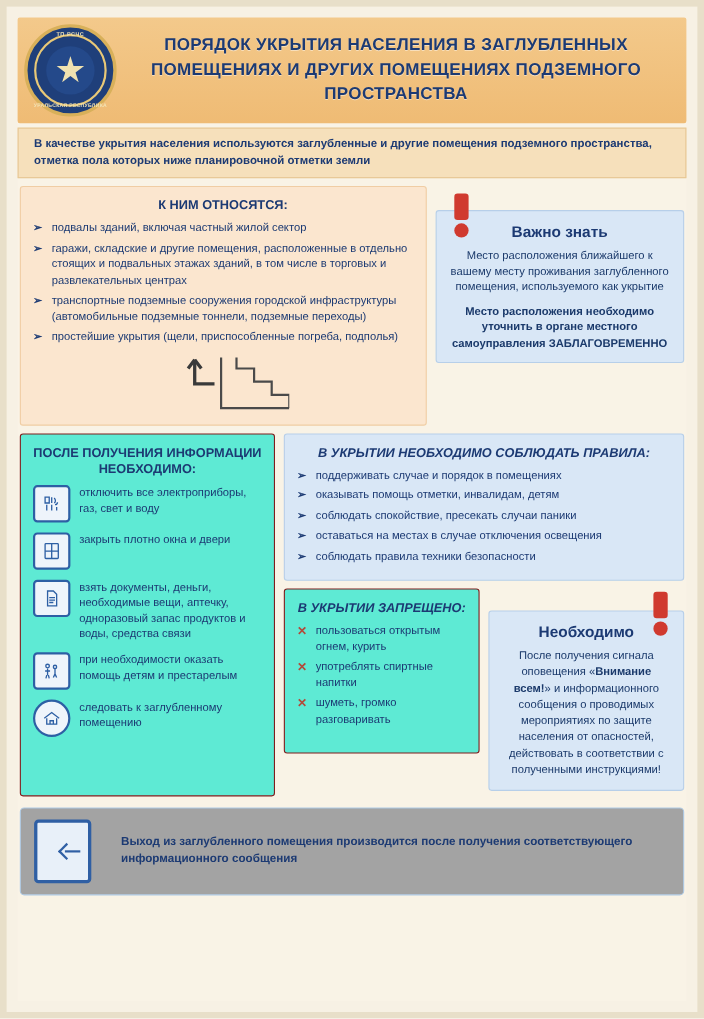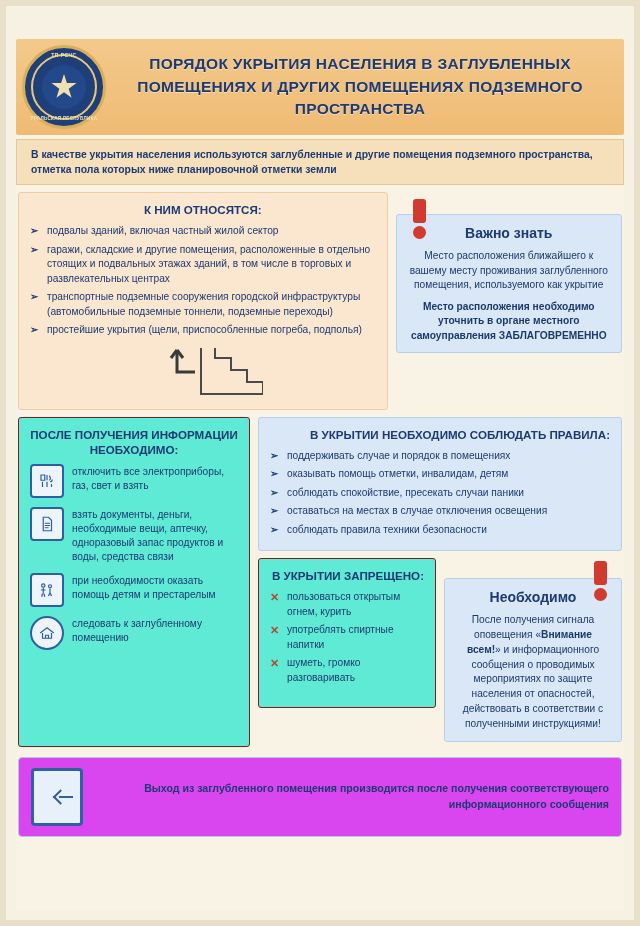--- a/index.html
+++ b/index.html
@@ -15,21 +15,20 @@
     width:640px;height:926px;
     background:#f7f1e4;
     border:6px solid #e8dfc9;
     box-sizing:border-box;
     padding:0;
   }
   .inner{
     position:absolute;
     left:10px;top:10px;right:10px;bottom:10px;
     background:#f9f3e6;
-    margin-top:23px;
   }
 
   
   .header{
     position:relative;
     height:96px;
     background:linear-gradient(180deg,#f3c98b 0%,#efbb74 100%);
     display:flex;align-items:center;
     border-radius:2px;
   }
@@ -105,21 +104,21 @@
   .card.peach2{background:#5eead4;border:1px solid #7f1d1d;}
 
   .card-title{
     text-align:center;
     font-size:11.6px;
     font-weight:bold;
     color:#1c3a73;
     margin:0 0 7px 0;
     line-height:1.3;
   }
-  .card-title.left{text-align:right;}
+  .card-title.left{text-align:center;font-style:italic;}
 
   ul{margin:0;padding:0;list-style:none;}
   li{
     position:relative;
     padding-left:17px;
     font-size:10.2px;
     line-height:1.42;
     margin-bottom:4px;
     color:#1c3a73;
   }
@@ -184,27 +183,26 @@
     display:flex;align-items:center;justify-content:center;
     color:#2d5fa4;
     font-size:15px;
   }
   .ico.round{border-radius:50%;}
   .actions .txt{flex:1;padding-top:1px;}
 
   
   .footer{
     margin:10px 2px 0 2px;
-    background:#d946ef;
+    background:#a3a3a3;
     border:1px solid #aec9e4;
     border-radius:4px;
     display:flex;align-items:center;
     padding:10px 12px;
     gap:27px;
-    text-align:right;
   }
   .door{
     flex:0 0 46px;width:46px;height:52px;
     border:3px solid #2f5fa4;border-radius:4px;
     position:relative;background:#e8f0f9;
   }
   .door:after{
     content:"";position:absolute;right:7px;top:50%;
     width:14px;height:2px;background:#2f5fa4;transform:translateY(-50%);
   }
@@ -284,21 +282,30 @@
           <li>
             <span class="ico">
               <svg width="18" height="18" viewBox="0 0 24 24" fill="none" stroke="#2d5fa4" stroke-width="1.6">
                 <path d="M4 4h5v7H4z"></path>
                     <path d="M12 4v7"></path>
                     <path d="M15 5c2 2 2 5 0 6"></path>
                     <path d="M19 10c0 2-1.4 3-3 3"></path>
                 <path d="M6 13v7M12 13v7M18 16v4"></path>
               </svg>
             </span>
-            <span class="txt">отключить все электроприборы, газ, свет и взять</span>
+            <span class="txt">отключить все электроприборы, газ, свет и воду</span>
+          </li>
+          <li>
+            <span class="ico">
+              <svg width="18" height="18" viewBox="0 0 24 24" fill="none" stroke="#2d5fa4" stroke-width="1.6">
+                <rect x="4" y="3" width="16" height="18" rx="1"></rect>
+                    <path d="M12 3v18M4 12h16"></path>
+              </svg>
+            </span>
+            <span class="txt">закрыть плотно окна и двери</span>
           </li>
           <li>
             <span class="ico">
               <svg width="18" height="18" viewBox="0 0 24 24" fill="none" stroke="#2d5fa4" stroke-width="1.6">
                 <path d="M7 3h7l4 4v14H7z"></path>
                     <path d="M9 11h7M9 14h7M9 17h5"></path>
               </svg>
             </span>
             <span class="txt">взять документы, деньги, необходимые вещи, аптечку, одноразовый запас продуктов и воды, средства связи</span>
           </li>

